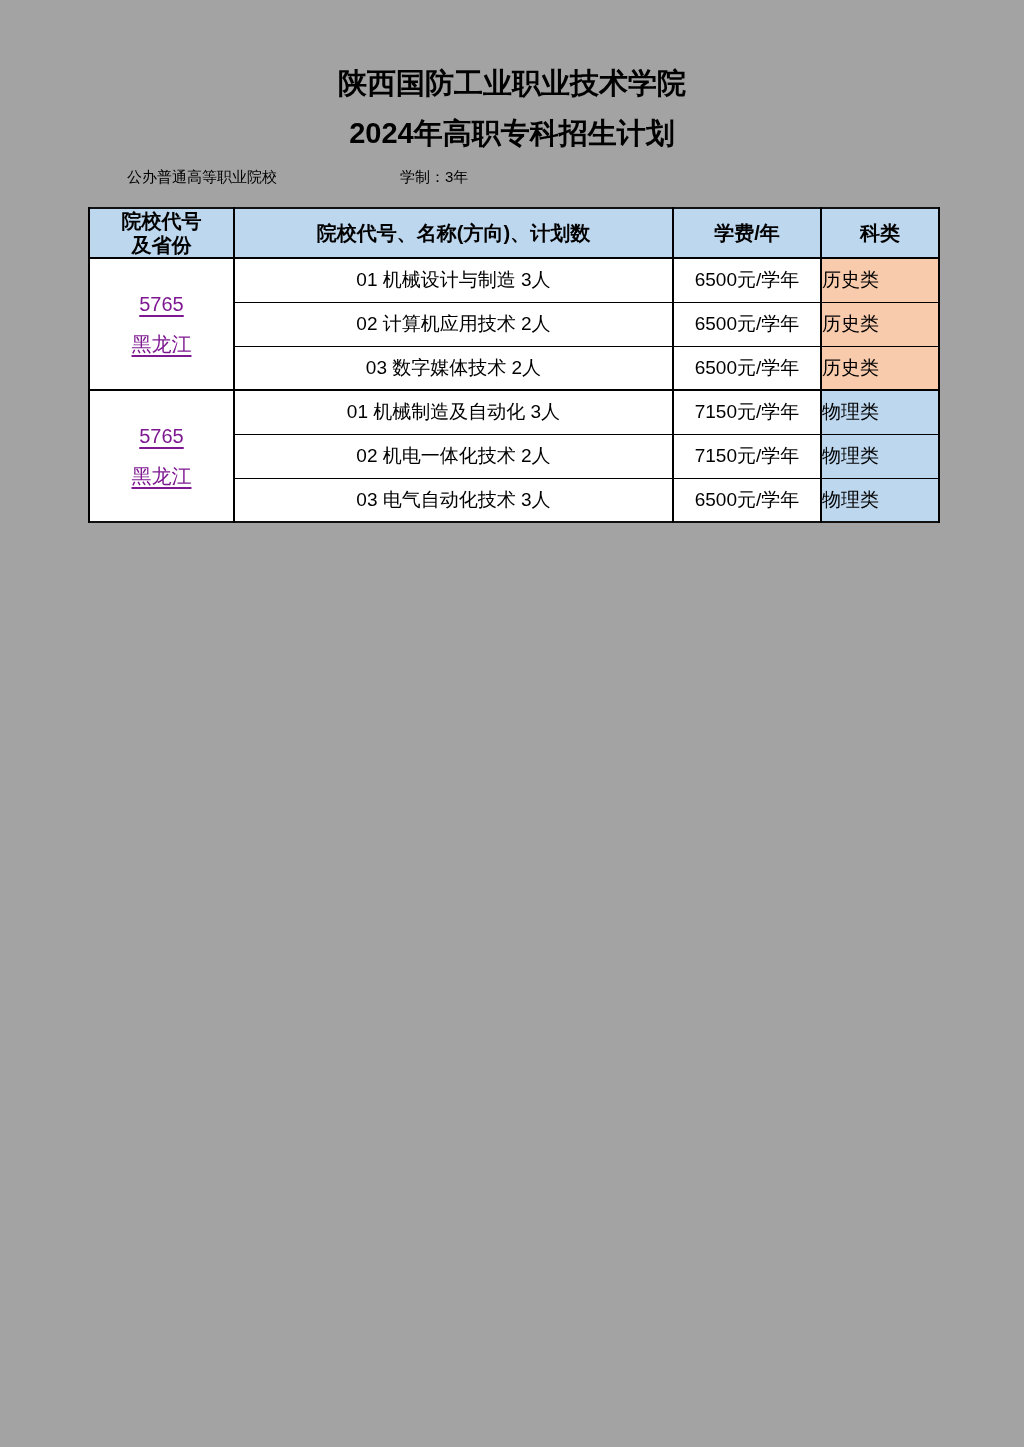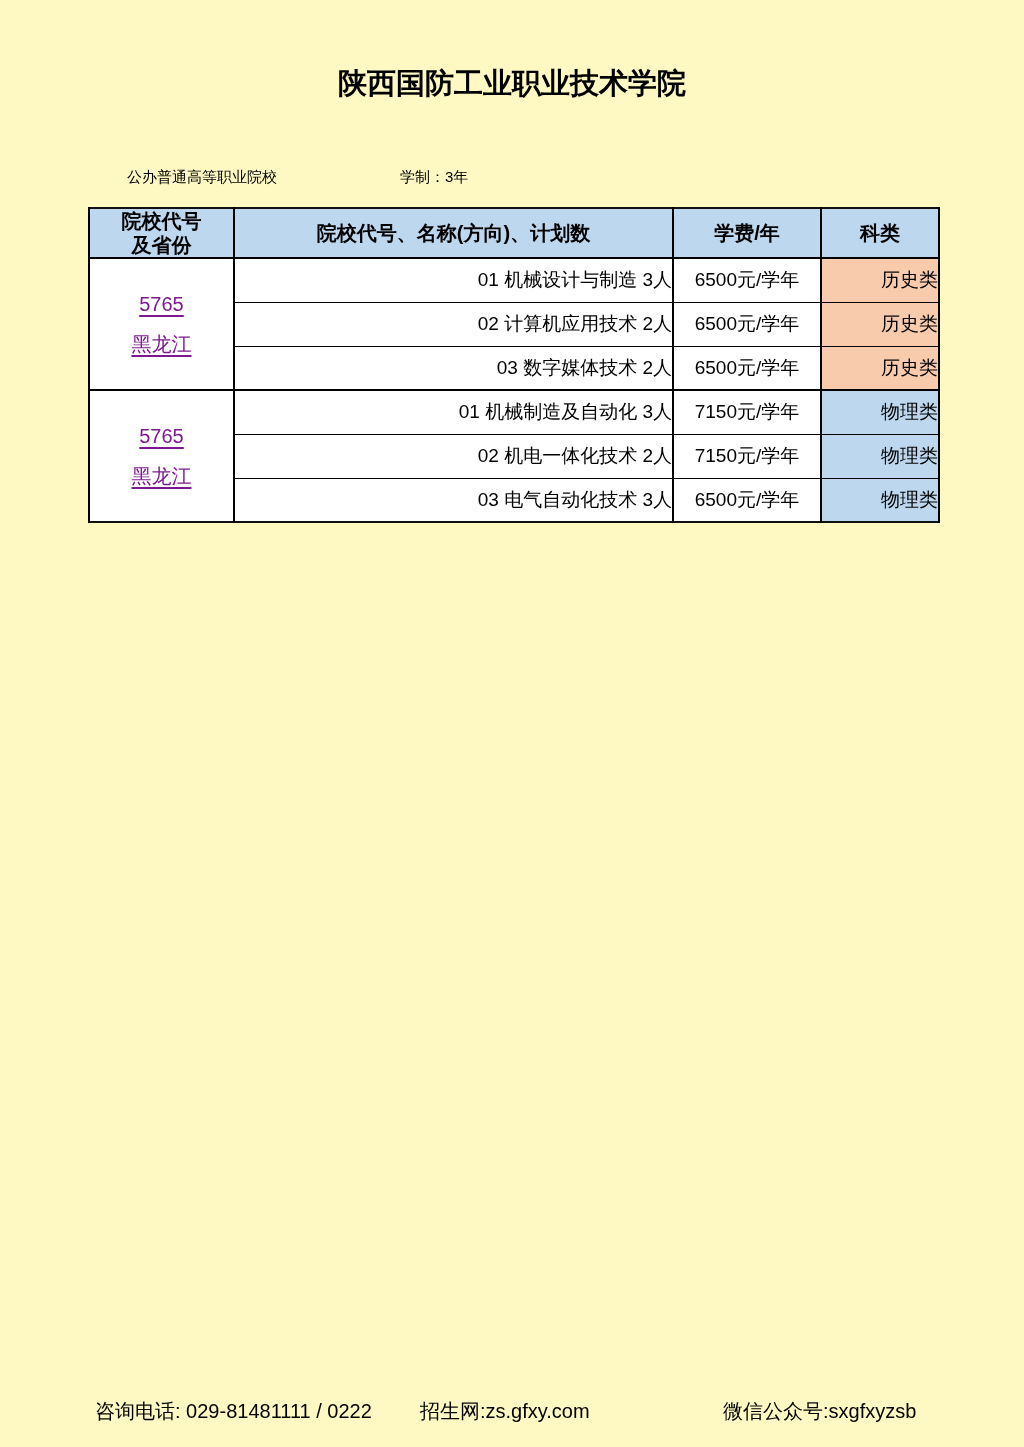--- a/index.html
+++ b/index.html
@@ -2,21 +2,21 @@
 <html style="--header_bg: #BDD7EE; --history_bg: #F8CBAD; --physics_bg: #BDD7EE; --code_text: #7E1891;"><head>
 <meta charset="utf-8">
 <style>
   * { margin:0; padding:0; box-sizing:border-box; }
   html,body { background:#e9e9e9; }
   body { font-family:"Liberation Sans","DejaVu Sans",sans-serif; }
   .page {
     position:relative;
     width:1024px; height:1447px;
     margin:0 auto;
-    background:#fef9c3;
+    background:#a3a3a3;
     color:#000;
     overflow:hidden;
   }
   .title-block { position:absolute; top:58px; left:0; width:1024px; text-align:center; }
   .title-line { font-size:29px; font-weight:700; line-height:50px; color:#000; }
   .info-line { position:absolute; top:168px; left:0; width:1024px; height:28px; font-size:15px; }
   .info-line span { position:absolute; top:0; white-space:nowrap; }
   .info-school   { left:127px; }
   .info-duration { left:400px; }
   .info-address  { left:528px; }
@@ -44,23 +44,23 @@
     background:var(--header_bg);
     font-weight:700;
     font-size:20px;
     text-align:center;
     vertical-align:middle;
     border-bottom-width:2px;
     line-height:24px;
   }
   tbody td { height:44px; vertical-align:middle; background:#fff; }
   tr.group-start td { border-top-width:2px; }
-  td.major-cell { text-align:right; }
+  td.major-cell { text-align:center; }
   td.fee-cell { text-align:center; }
-  td.cat-cell { text-align:right;padding-left:24px; }
+  td.cat-cell { text-align:left; }
   td.code-cell { text-align:center; vertical-align:middle; }
   .code-link {
     display:inline-block;
     color:var(--code_text);
     font-weight:400;
     font-size:20px;
     line-height:40px;
     cursor:pointer;
   }
   .code-link .ln {
@@ -75,20 +75,21 @@
   .footer-website { left:420px; }
   .footer-wechat  { left:723px; }
 </style>
 </head>
 <body>
 
 <div class="page">
 
   <div class="title-block">
     <div class="title-line">陕西国防工业职业技术学院</div>
+    <div class="title-line">2024年高职专科招生计划</div>
   </div>
 
   <div class="info-line">
     <span class="info-school">公办普通高等职业院校</span>
     <span class="info-duration">学制：3年</span>
   </div>
 
   <table class="plan">
     <colgroup>
       <col class="c1">
@@ -148,19 +149,14 @@
         <td class="cat-cell" style="background: rgb(189, 215, 238);">物理类</td>
       </tr>
       <tr>
         <td class="major-cell">03 电气自动化技术 3人</td>
         <td class="fee-cell">6500元/学年</td>
         <td class="cat-cell" style="background: rgb(189, 215, 238);">物理类</td>
       </tr>
     </tbody>
   </table>
 
-  <div class="footer">
-    <span class="footer-phone">咨询电话: 029-81481111 / 0222</span>
-    <span class="footer-website">招生网:zs.gfxy.com</span>
-    <span class="footer-wechat">微信公众号:sxgfxyzsb</span>
-  </div>
 
 </div>
 
 </body></html>

